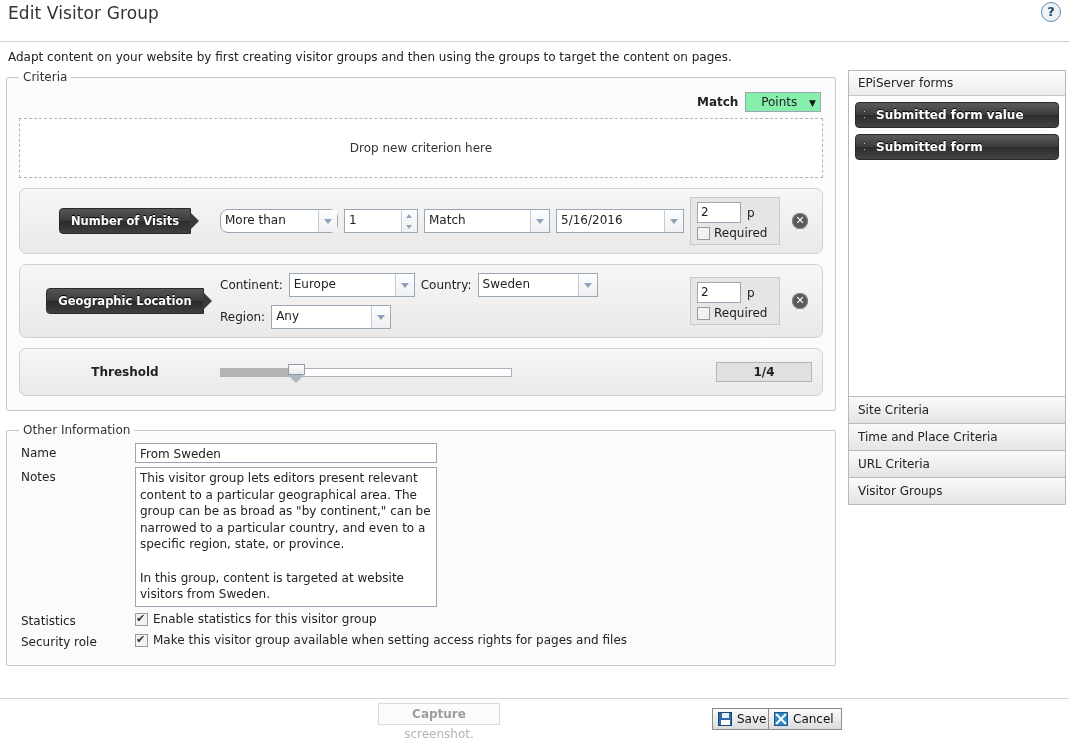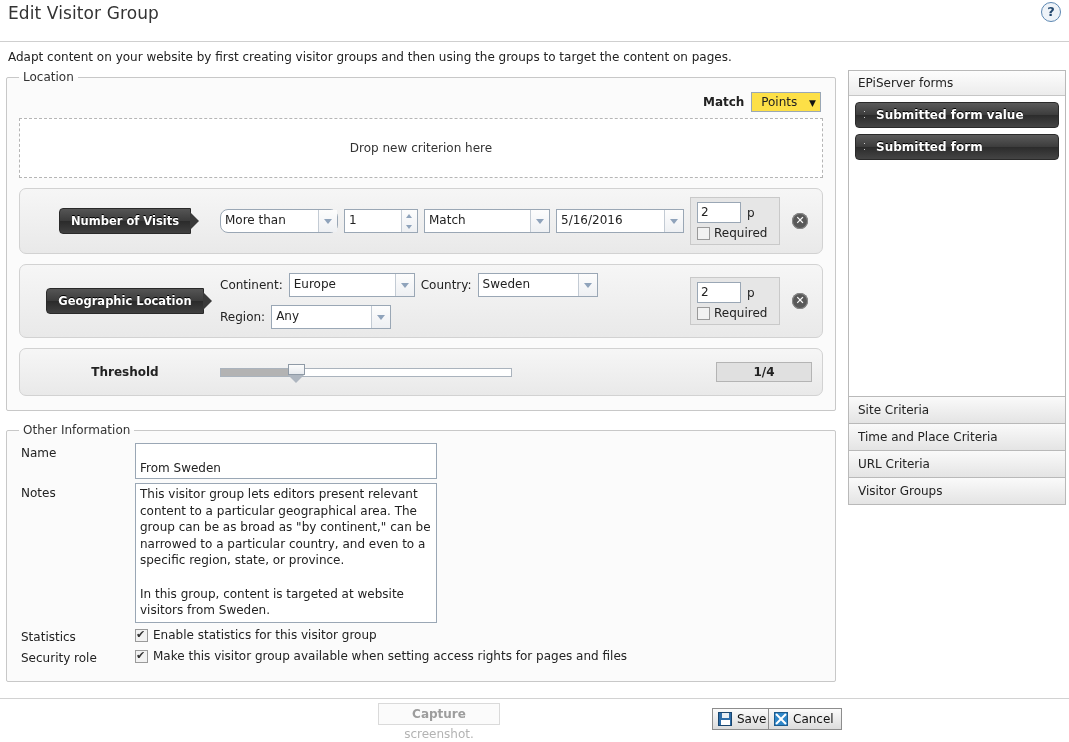--- a/index.html
+++ b/index.html
@@ -97,22 +97,22 @@
   }
   .match-label {
     font-weight: bold;
     font-size: 12px;
     color: #222;
     margin-right: 3px;
   }
   .match-select {
     display: inline-block;
     border: 1px solid #9aa7b5;
-    background: #fde047;
-    padding: 2px 4px 2px 9px;
+    background: #86efac;
+    padding: 2px 4px 2px 15px;
     font-size: 12px;
     min-width: 50px;
     text-align: left;
     cursor: pointer;
     vertical-align: middle;
   }
   .match-select .caret {
     font-size: 9px;
     margin-left: 8px;
     color: #111;
@@ -190,21 +190,21 @@
     white-space: nowrap;
   }
 
   
   .txt {
     border: 1px solid #9aa7b5;
     background: #fff;
     font-family: inherit;
     font-size: 12px;
     color: #222;
-    padding: 17px 4px;
+    padding: 3px 4px;
     box-sizing: border-box;
     height: 24px;
   }
   .sel {
     display: inline-flex;
     align-items: stretch;
     border: 1px solid #9aa7b5;
     background: #ffffff;
     height: 24px;
     box-sizing: border-box;
@@ -627,21 +627,21 @@
 
 <div class="intro-text">Adapt content on your website by first creating visitor groups and then using the groups to target the content on pages.</div>
 
 <div class="layout">
 
   
   <div class="left-col">
 
     
     <fieldset class="group">
-      <legend>Location</legend>
+      <legend>Criteria</legend>
 
       <div class="match-row">
         <span class="match-label">Match</span>
         <span class="match-select">
           <span>Points</span>
           <span class="caret">▼</span>
         </span>
       </div>
 
       <div class="drop-zone">

